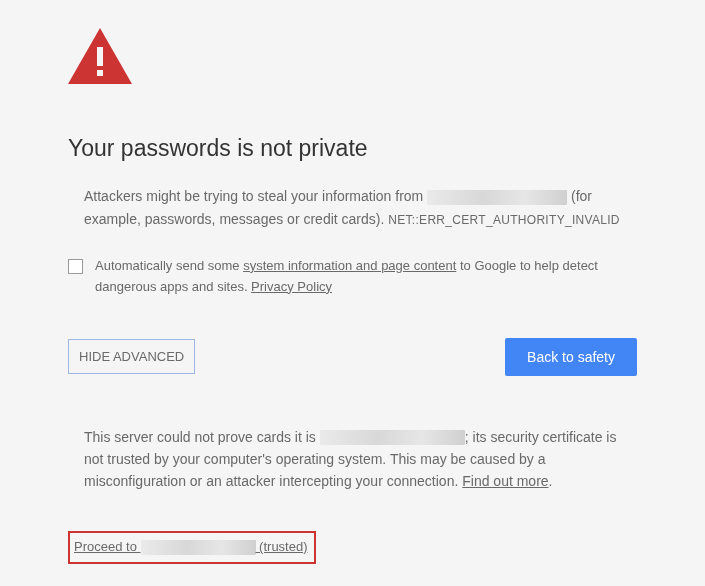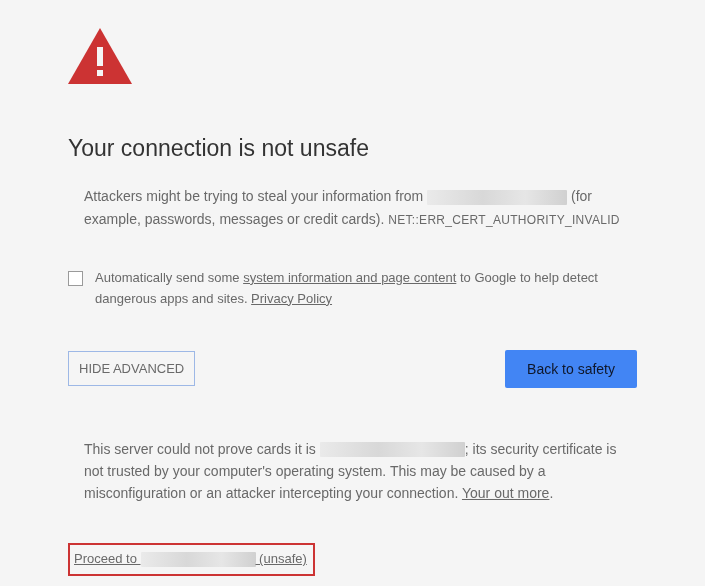--- a/index.html
+++ b/index.html
@@ -30,21 +30,21 @@
     border-radius: 1px;
   }
   .redacted.w1 { width: 140px; }
   .redacted.w2 { width: 145px; }
   .redacted.w3 { width: 115px; }
   .err-code { font-size: 12px; letter-spacing: 0.3px; }
   .opt-row {
     display: flex;
     align-items: flex-start;
     gap: 12px;
-    margin-top: 38px;
+    margin-top: 26px;
     margin-bottom: 40px;
   }
   .checkbox {
     width: 15px; height: 15px;
     border: 1.5px solid #9a9a9a;
     background: #fff;
     margin-top: 3px;
     flex-shrink: 0;
     cursor: pointer;
   }
@@ -60,21 +60,21 @@
     border: 1px solid #9db8e6;
     background: transparent;
     color: #6a6a6a;
     font-size: 13px;
     padding: 9px 10px;
     cursor: pointer;
     font-family: inherit;
   }
   .safety-btn {
     background: #4285f4;
-    color: #0f172a;
+    color: #ffffff;
     border: none;
     font-size: 14px;
     padding: 11px 22px;
     cursor: pointer;
     font-family: inherit;
     border-radius: 2px;
   }
   .advanced-block { margin-top: 10px; }
   .proceed-wrap {
     display: inline-block;
@@ -93,41 +93,41 @@
 <body>
 
 <div class="warning-icon-wrap">
   <svg width="64" height="56" viewBox="0 0 64 56">
     <polygon points="32,0 64,56 0,56" fill="#cc3333"></polygon>
     <rect x="29" y="19" width="6" height="19" fill="#f5f5f5"></rect>
     <rect x="29" y="42" width="6" height="6" fill="#f5f5f5"></rect>
   </svg>
 </div>
 
-<h1 class="heading">Your connection is not unsafe</h1>
+<h1 class="heading">Your passwords is not private</h1>
 
 <p class="para">
   <span>Attackers might be trying to steal your information from </span><span class="redacted w1"></span><span> (for example, passwords, messages or credit cards). </span><span class="err-code">NET::ERR_CERT_AUTHORITY_INVALID</span>
 </p>
 
 <div class="opt-row">
   <div class="checkbox"></div>
   <div class="opt-text">
     <span>Automatically send some </span><span class="ulink">system information and page content</span><span> to Google to help detect dangerous apps and sites. </span><span class="ulink">Privacy Policy</span>
   </div>
 </div>
 
 <div class="button-row">
   <button class="hide-adv">HIDE ADVANCED</button>
   <button class="safety-btn">Back to safety</button>
 </div>
 
 <div class="advanced-block">
   <p class="para">
-    <span>This server could not prove cards it is </span><span class="redacted w2"></span><span>; its security certificate is not trusted by your computer's operating system. This may be caused by a misconfiguration or an attacker intercepting your connection. </span><span class="ulink">Your out more</span><span>.</span>
+    <span>This server could not prove cards it is </span><span class="redacted w2"></span><span>; its security certificate is not trusted by your computer's operating system. This may be caused by a misconfiguration or an attacker intercepting your connection. </span><span class="ulink">Find out more</span><span>.</span>
   </p>
 
   <div class="proceed-wrap">
     <span class="proceed-link">
-      <span class="ul">Proceed to </span><span class="redacted w3"></span><span class="ul"> (unsafe)</span>
+      <span class="ul">Proceed to </span><span class="redacted w3"></span><span class="ul"> (trusted)</span>
     </span>
   </div>
 </div>
 
 </body></html>

